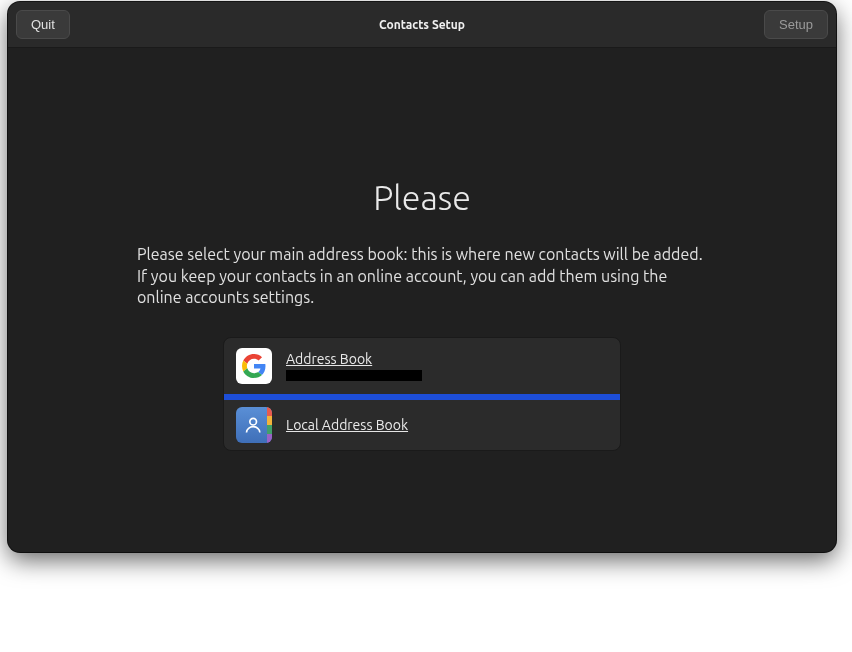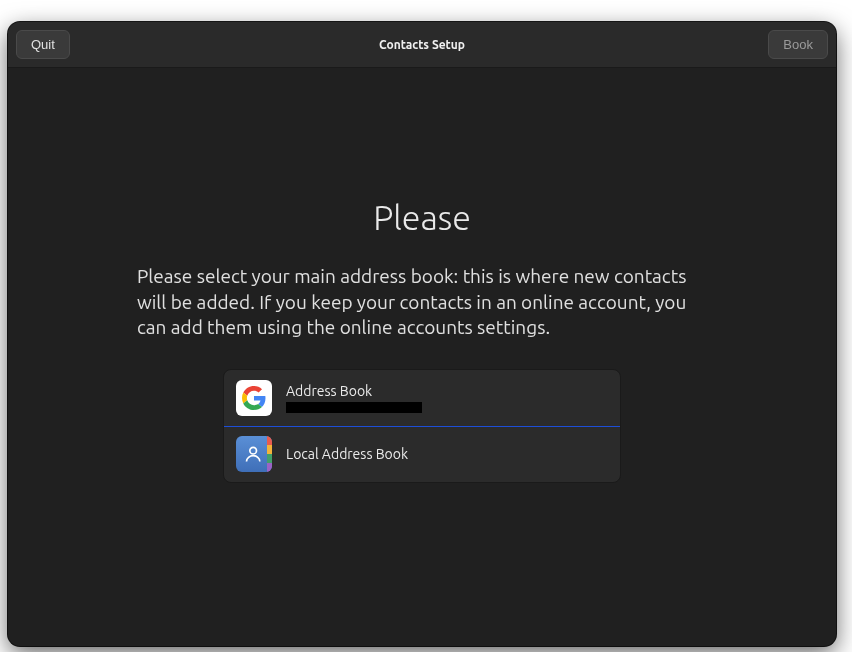--- a/index.html
+++ b/index.html
@@ -11,22 +11,22 @@
       width: 852px;
       height: 652px;
       background: #ffffff;
       font-family: Ubuntu, "Segoe UI", Cantarell, sans-serif;
       display: flex;
       align-items: flex-start;
       justify-content: flex-start;
     }
     .window {
       width: 828px;
-      height: 624px;
-      margin: 22px 0 0 8px;
+      height: 550px;
+      margin: 2px 0 0 8px;
       background: #202020;
       border-radius: 12px;
       box-shadow: 0 8px 24px rgba(0,0,0,0.6), 0 0 0 1px rgba(0,0,0,0.9);
       display: flex;
       flex-direction: column;
       overflow: hidden;
       color: #e6e6e6;
     }
     .headerbar {
       height: 46px;
@@ -69,42 +69,43 @@
       padding-top: 130px;
     }
     .welcome-heading {
       font-size: 34px;
       font-weight: 300;
       color: #eaeaea;
       margin-bottom: 28px;
     }
     .description {
       width: 570px;
-      font-size: 19px;
+      font-size: 16px;
       line-height: 1.35;
       color: #e0e0e0;
       margin-bottom: 28px;
       text-align: left;
     }
     .listbox {
       width: 398px;
       background: #2b2b2b;
       border: 1px solid #1a1a1a;
       border-radius: 8px;
       overflow: hidden;
     }
     .list-row {
       display: flex;
       align-items: center;
       padding: 8px 12px;
       height: 56px;
       cursor: pointer;
+      text-decoration: underline;
     }
     .list-row + .list-row {
-      border-top: 1px solid #1d4ed8;
+      border-top: 6px solid #1d4ed8;
     }
     .row-icon {
       width: 36px;
       height: 36px;
       border-radius: 6px;
       margin-right: 14px;
       flex-shrink: 0;
       display: flex;
       align-items: center;
       justify-content: center;
@@ -147,21 +148,21 @@
     }
   </style>
 </head>
 <body>
 
 <div class="window">
 
   <div class="headerbar">
     <button class="header-btn">Quit</button>
     <div class="header-title">Contacts Setup</div>
-    <button class="header-btn suggested">Book</button>
+    <button class="header-btn suggested">Setup</button>
   </div>
 
   <div class="content">
     <div class="welcome-heading">Please</div>
     <div class="description">Please select your main address book: this is where new contacts will be added. If you keep your contacts in an online account, you can add them using the online accounts settings.</div>
 
     <div class="listbox">
 
       <div class="list-row">
         <div class="row-icon google-icon">

